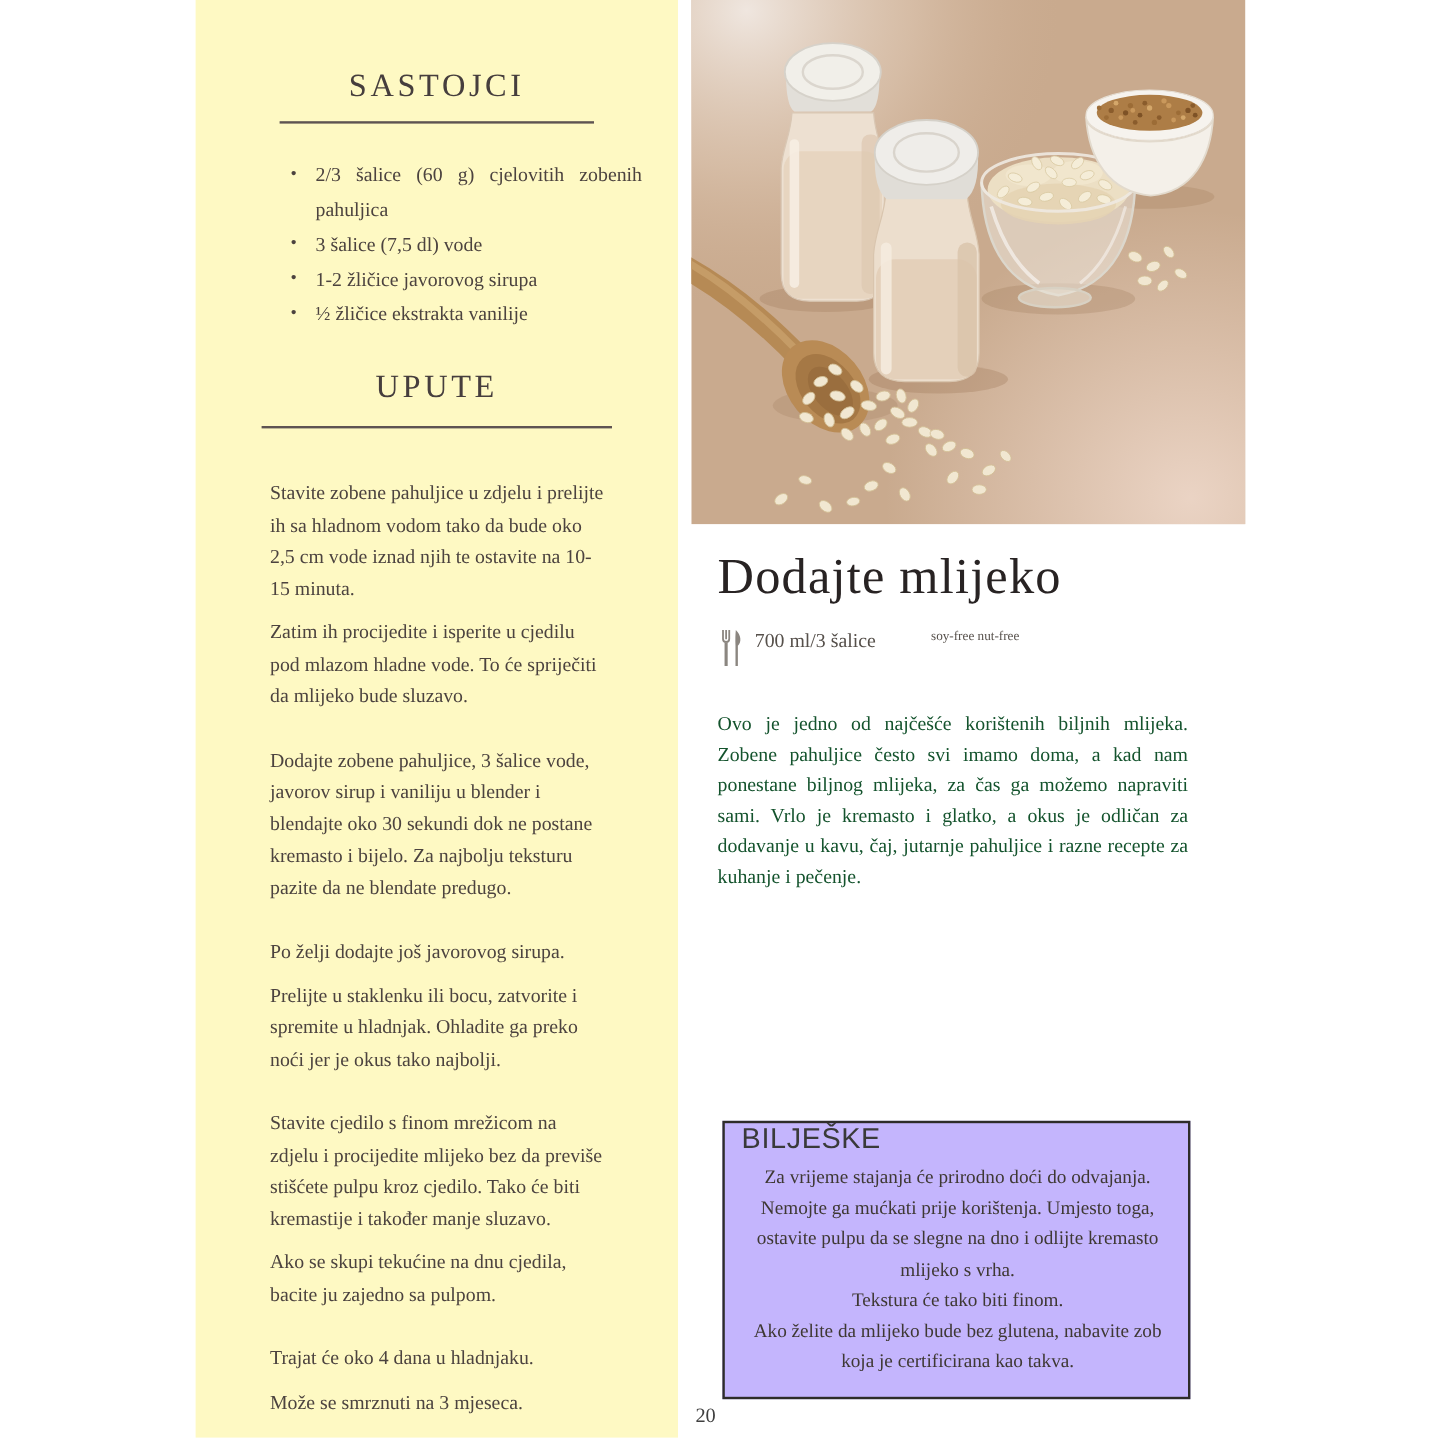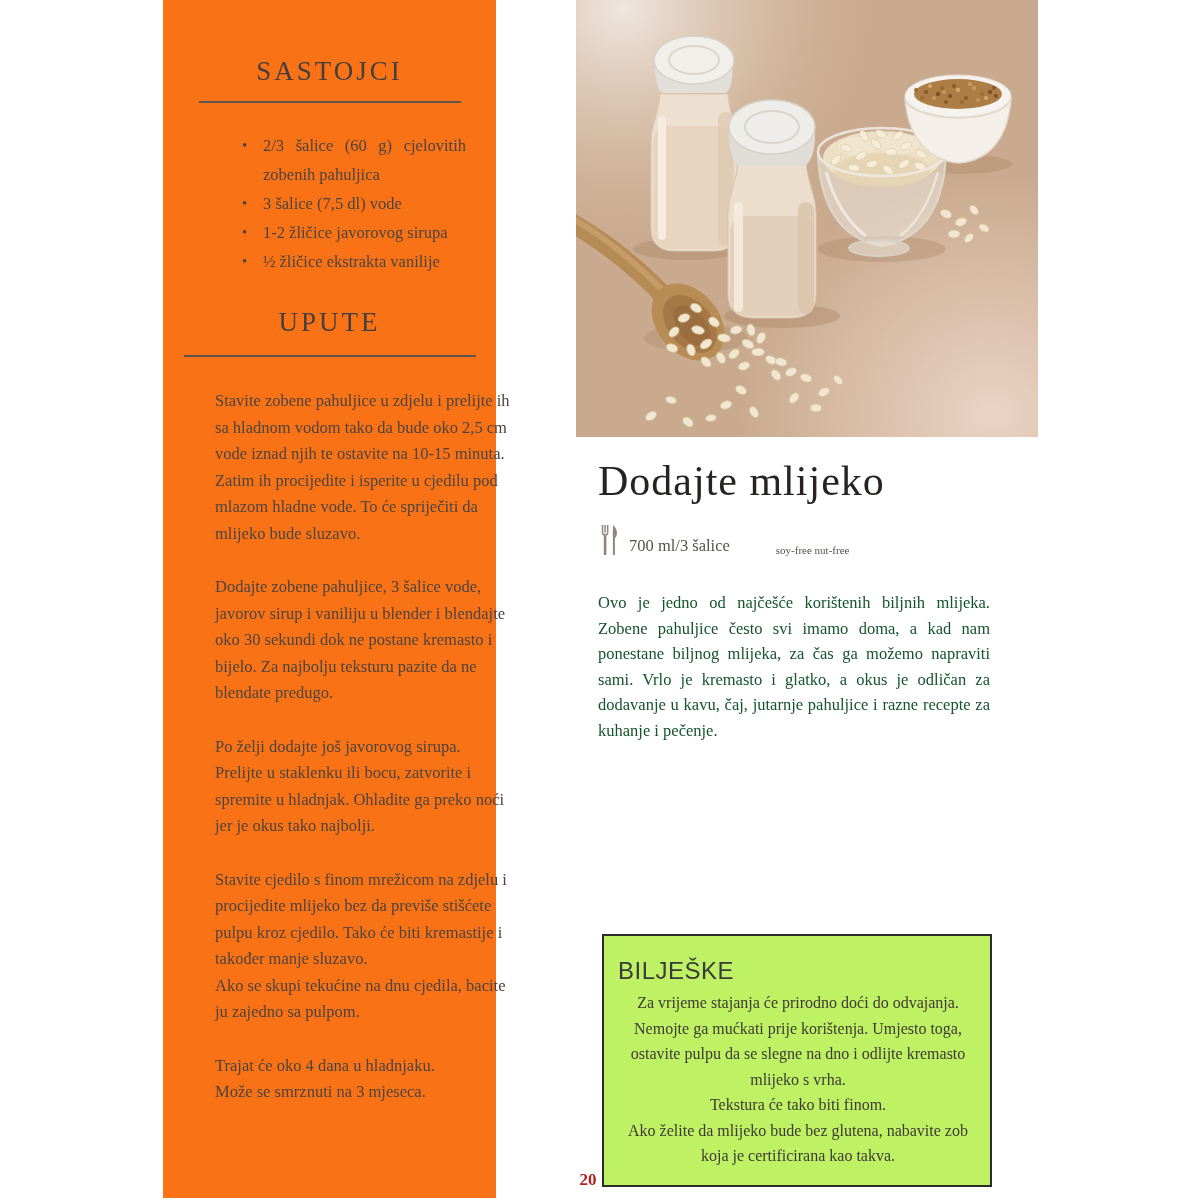--- a/index.html
+++ b/index.html
@@ -1,52 +1,52 @@
 <!DOCTYPE html>
 <html><head>
 <meta charset="utf-8">
 <style>
   html,body{margin:0;padding:0;background:#ffffff;}
   body{width:1200px;height:1200px;overflow:hidden;
        font-family:"Liberation Serif","DejaVu Serif",serif;}
   .page{position:relative;width:1200px;height:1200px;background:#ffffff;}
 
   
-  .panel{position:absolute;left:163px;top:0;width:333px;height:1198px;
-         background:#f97316;color:#4e4541;}
+  .panel{position:absolute;left:163px;top:0;width:402px;height:1198px;
+         background:#fef9c3;color:#4e4541;}
   .sec-title{position:absolute;left:0;width:100%;margin:0;text-align:center;
              font-size:27px;font-weight:500;letter-spacing:3px;color:#463e3d;line-height:1;}
   .rule{position:absolute;left:50%;transform:translateX(-50%);height:2px;background:#5e5452;}
   #rule-ingredients{top:101px;width:262px;}
   #rule-instructions{top:355px;width:292px;}
   .ing-list{position:absolute;top:131px;left:77px;right:30px;margin:0;padding:0;
             list-style:none;text-align:justify;}
   .ing-list li{position:relative;padding-left:23px;font-size:16.5px;line-height:29px;color:#4c433f;}
   .ing-list .bullet{position:absolute;left:2px;top:0;font-size:15px;color:#4c433f;}
   .steps{position:absolute;top:388px;left:52px;width:298px;}
   .step-block{margin:0 0 27px 0;}
-  .step-block p{margin:0;font-size:16.5px;line-height:26.5px;color:#4c433f;text-align:left;}
+  .step-block p{margin:10px;font-size:16.5px;line-height:26.5px;color:#4c433f;text-align:left;}
 
   
   .photo{position:absolute;left:576px;top:0;width:462px;height:437px;margin:0;overflow:hidden;}
   .recipe-title{position:absolute;left:598px;top:458px;margin:0;
                 font-size:42px;font-weight:500;letter-spacing:1px;color:#282323;line-height:1.1;}
-  .meta{position:absolute;left:600px;top:524px;display:flex;align-items:flex-end;color:#56504b;}
+  .meta{position:absolute;left:600px;top:524px;display:flex;align-items:flex-start;color:#56504b;}
   .meta .icon{width:19px;height:32px;margin-right:10px;flex:0 0 auto;}
   .meta .servings{font-size:16.5px;}
   .meta .tags{font-size:11px;margin-left:46px;}
   .desc{position:absolute;left:598px;top:590px;width:392px;margin:0;
         font-size:16.5px;line-height:25.5px;text-align:justify;color:#14532d;}
   .notes{position:absolute;left:602px;top:934px;width:390px;box-sizing:border-box;
-         border:2px solid #2e2c2a;padding:21px 12px 16px 14px;background:#bef264;}
+         border:2px solid #2e2c2a;padding:0 12px 16px 14px;background:#c4b5fd;}
   .notes h3{margin:0 0 5px 0;font-family:"Liberation Sans","DejaVu Sans",sans-serif;
             font-weight:400;font-size:24px;letter-spacing:0.5px;color:#3a3a3a;}
   .notes p{margin:0;font-size:16px;line-height:25.5px;color:#3e3833;text-align:center;}
   .pagenum{position:absolute;left:0;top:1170px;width:1176px;text-align:center;
-           font-size:17px;font-weight:700;color:#b91c1c;}
+           font-size:17px;font-weight:400;color:#404040;}
 </style>
 </head>
 <body>
 
 <div class="page">
 
   <aside class="panel">
     <h2 class="sec-title" style="top:58px">SASTOJCI</h2>
     <div class="rule" id="rule-ingredients"></div>
 

